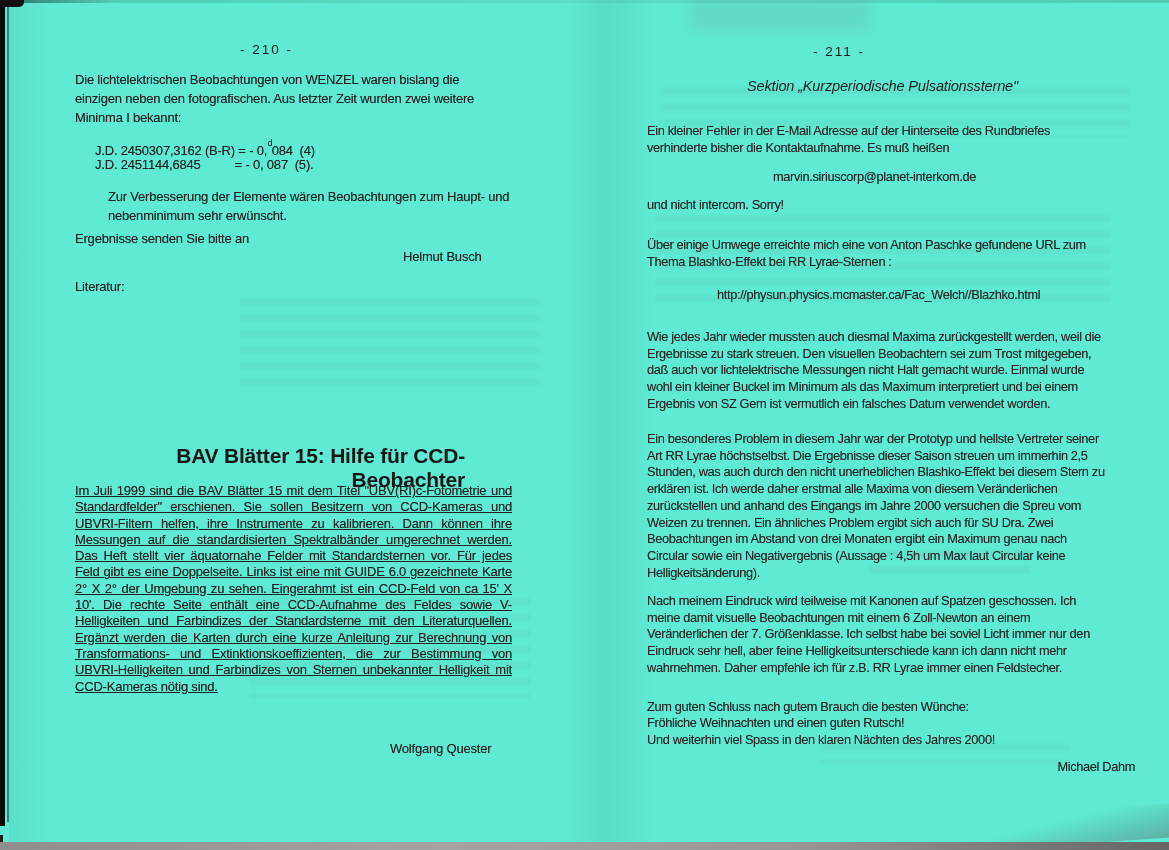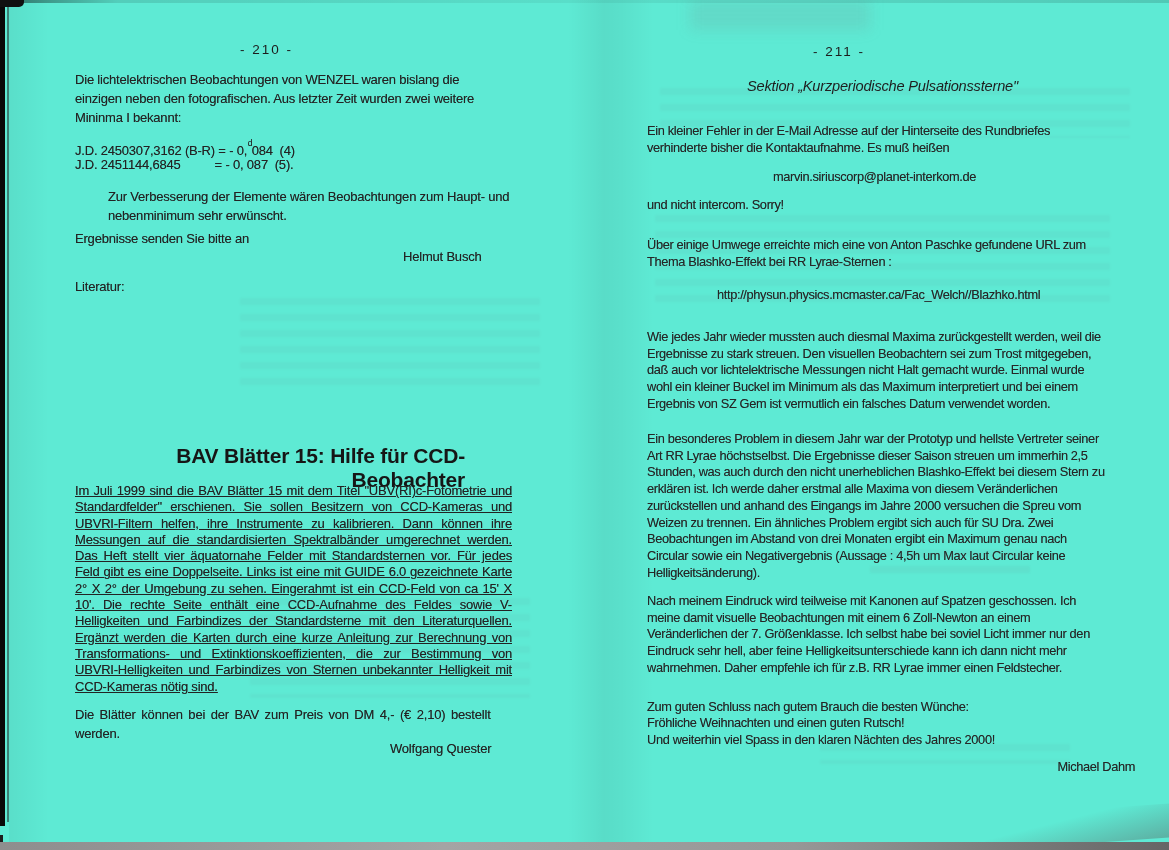--- a/index.html
+++ b/index.html
@@ -13,21 +13,21 @@
   .page-left{left:0;width:600px;}
   .page-right{left:600px;width:569px;}
   .line,.block{position:absolute;}
   
   .t-l{font-size:13px;letter-spacing:-0.2px;line-height:19px;color:#232323;
        text-shadow:0 0 .4px rgba(40,40,40,.55);}
   
   .t-r{font-size:12.8px;letter-spacing:-0.35px;line-height:16.7px;color:#262626;
        text-shadow:0 0 .4px rgba(40,40,40,.5);}
   .pre-line{white-space:pre-line;}
-  .pre{white-space:pre;}
+  .pre{white-space:pre;margin-left:20px;}
   .pagenum{font-size:13.5px;letter-spacing:2px;color:#1c1c1c;}
   .heading{font-weight:bold;font-size:21px;letter-spacing:-0.2px;text-align:right;color:#161616;}
   .sect-title{font-size:14.6px;letter-spacing:-0.2px;color:#1e1e1e;}
   .justify{text-align:justify;hyphens:none;text-decoration:underline;}
   sup.d{font-size:8.5px;position:relative;top:-4px;left:0.5px;}
   
   .art{position:absolute;pointer-events:none;}
   .edge-black-left{left:0;top:0;width:5px;height:826px;background:#090909;}
   .edge-line-left2{left:7px;top:2px;width:2px;height:820px;background:rgba(25,25,25,.5);}
   .corner-blob-tl{left:0;top:0;width:24px;height:7px;background:#101010;border-radius:0 0 5px 0;}
@@ -75,22 +75,20 @@
 
     <div class="line t-l" style="left:403px;top:247px;">Helmut Busch</div>
 
     <div class="line t-l" style="left:75px;top:277px;">Literatur:</div>
 
 
     <div class="block heading" style="left:75px;top:444px;width:390px;">BAV Blätter 15: Hilfe für CCD-Beobachter</div>
 
     <div class="block t-l justify" style="left:75px;top:483px;width:437px;line-height:16.3px;">Im Juli 1999 sind die BAV Blätter 15 mit dem Titel "UBV(RI)c-Fotometrie und Standardfelder" erschienen. Sie sollen Besitzern von CCD-Kameras und UBVRI-Filtern helfen, ihre Instrumente zu kalibrieren. Dann können ihre Messungen auf die standardisierten Spektralbänder umgerechnet werden. Das Heft stellt vier äquatornahe Felder mit Standardsternen vor. Für jedes Feld gibt es eine Doppelseite. Links ist eine mit GUIDE 6.0 gezeichnete Karte 2° X 2° der Umgebung zu sehen. Eingerahmt ist ein CCD-Feld von ca 15' X 10'. Die rechte Seite enthält eine CCD-Aufnahme des Feldes sowie V-Helligkeiten und Farbindizes der Standardsterne mit den Literaturquellen. Ergänzt werden die Karten durch eine kurze Anleitung zur Berechnung von Transformations- und Extinktionskoeffizienten, die zur Bestimmung von UBVRI-Helligkeiten und Farbindizes von Sternen unbekannter Helligkeit mit CCD-Kameras nötig sind.</div>
 
-    <div class="block t-l pre-line" style="left:75px;top:705px;width:445px;word-spacing:2.2px;">Die Blätter können bei der BAV zum Preis von DM 4,- (€ 2,10) bestellt
-werden.</div>
 
     <div class="line t-l" style="left:390px;top:739px;">Wolfgang Quester</div>
   </div>
 
   <div class="page page-right">
 
     <span class="line pagenum" style="left:213px;top:44px;">- 211 -</span>
 
     <div class="line sect-title" style="left:147px;top:78px;font-style:italic;">Sektion „Kurzperiodische Pulsationssterne"</div>
 

